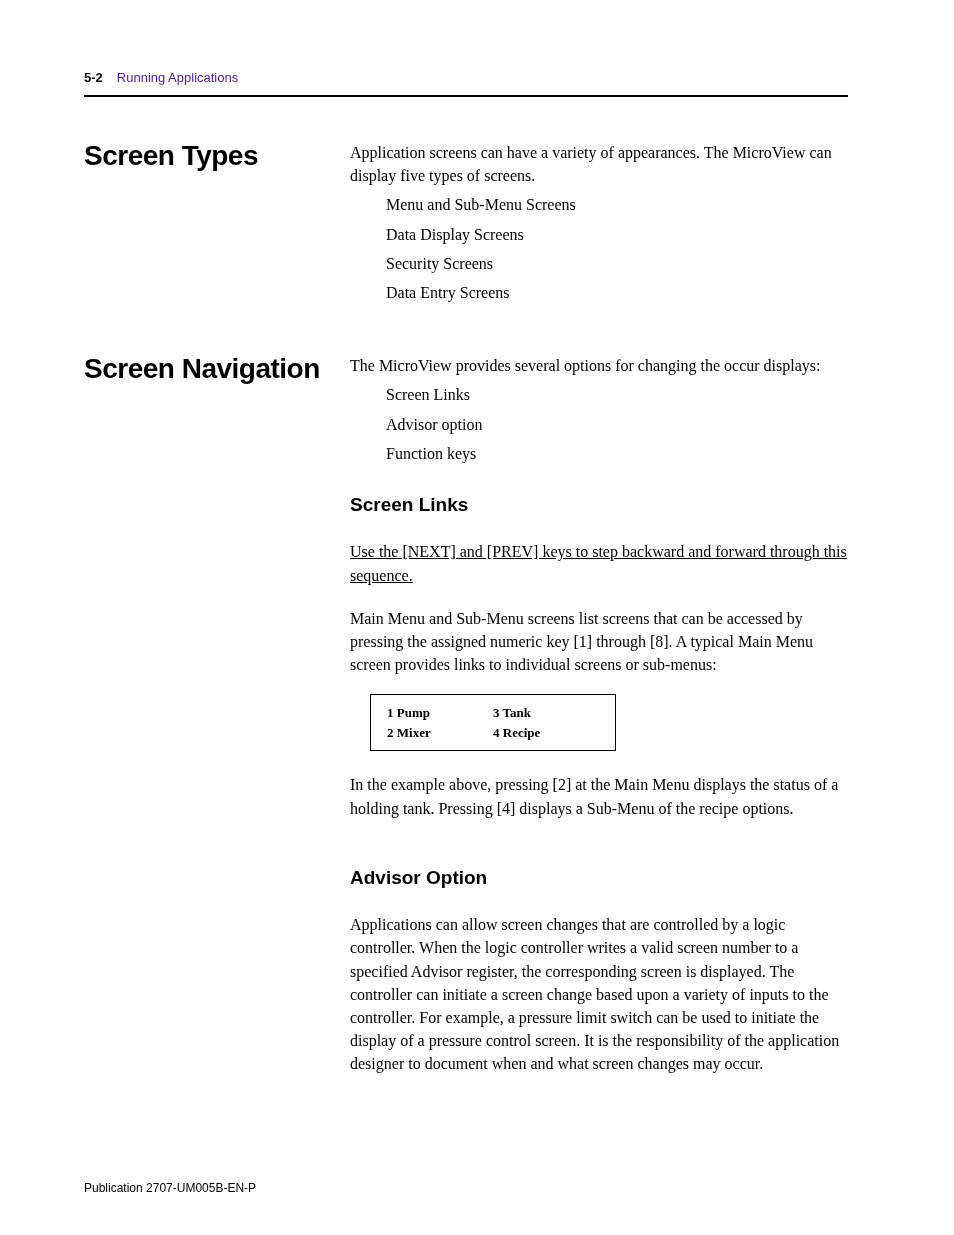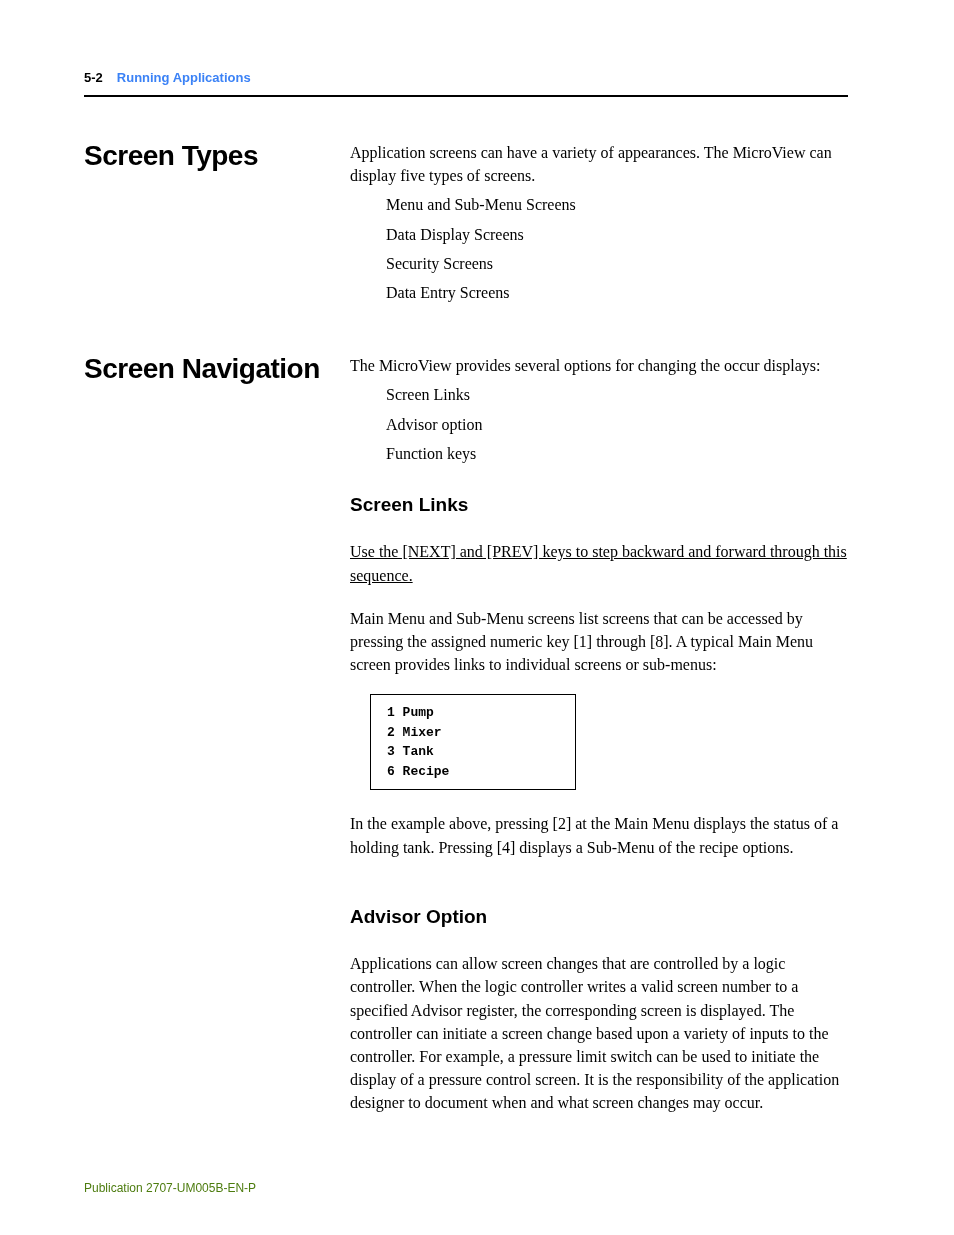--- a/index.html
+++ b/index.html
@@ -1,33 +1,33 @@
 <!DOCTYPE html>
 <html><head>
 <meta charset="utf-8">
 <style>
   * { box-sizing: border-box; margin: 0; padding: 0; }
   html, body { width: 954px; height: 1235px; background: #fff; font-family: Georgia, 'Times New Roman', serif; color: #000; }
   .page { position: relative; width: 954px; height: 1235px; padding: 70px 106px 40px 84px; }
   .running-head { display: flex; align-items: baseline; gap: 14px; font-family: Arial, Helvetica, sans-serif; margin-bottom: 10px; }
   .running-head .pg { font-weight: 700; font-size: 13px; }
-  .running-head .chap { font-size: 13px; font-weight: 700; color: #3b82f6; }
+  .running-head .chap { font-size: 13px; font-weight: 400; color: #4c1d95; }
   .rule { border: 0; border-top: 2px solid #000; width: 100%; margin-bottom: 44px; }
   .section { display: flex; align-items: flex-start; margin-bottom: 44px; }
   .lhs { width: 266px; flex: 0 0 266px; }
   .lhs h2 { font-family: Arial, Helvetica, sans-serif; font-weight: 700; font-size: 28px; letter-spacing: -0.5px; line-height: 1.1; }
   .rhs { flex: 1; font-size: 16px; line-height: 1.45; }
   .rhs p { margin-bottom: 6px; }
   .rhs .para-gap { margin-bottom: 20px; text-decoration: underline; }
   .rhs .list { padding-left: 36px; }
   .rhs .list .li { margin-bottom: 6px; }
   .rhs h3 { font-family: Arial, Helvetica, sans-serif; font-weight: 700; font-size: 19px; margin-top: 26px; margin-bottom: 22px; }
-  .menu-box { border: 1px solid #000; width: 206px; padding: 8px 16px; font-family: Liberation Mono, monospace; font-weight: 700; font-size: 13px; line-height: 1.5; margin: 18px 0 22px 20px; display: flex; flex-direction: column; }
+  .menu-box { border: 1px solid #000; width: 246px; padding: 8px 16px; font-family: Liberation Serif, serif; font-weight: 700; font-size: 13px; line-height: 1.5; margin: 18px 0 22px 20px; display: flex; }
   .menu-col { width: 50%; }
-  .footer { position: absolute; left: 84px; bottom: 40px; font-family: Arial, Helvetica, sans-serif; font-size: 12px; color: #4d7c0f; }
+  .footer { position: absolute; left: 84px; bottom: 40px; font-family: Arial, Helvetica, sans-serif; font-size: 12px; color: #000000; }
 </style>
 </head>
 <body>
 
 <div class="page">
 
   <div class="running-head">
     <span class="pg">5-2</span>
     <span class="chap">Running Applications</span>
   </div>
@@ -64,21 +64,21 @@
       <p class="para-gap">Use the [NEXT] and [PREV] keys to step backward and forward through this sequence.</p>
       <p>Main Menu and Sub-Menu screens list screens that can be accessed by pressing the assigned numeric key [1] through [8]. A typical Main Menu screen provides links to individual screens or sub-menus:</p>
 
       <div class="menu-box">
         <div class="menu-col">
           <div>1  Pump</div>
           <div>2  Mixer</div>
         </div>
         <div class="menu-col">
           <div>3  Tank</div>
-          <div>6  Recipe</div>
+          <div>4  Recipe</div>
         </div>
       </div>
 
       <p>In the example above, pressing [2] at the Main Menu displays the status of a holding tank. Pressing [4] displays a Sub-Menu of the recipe options.</p>
 
       <h3 style="margin-top:44px;">Advisor Option</h3>
       <p>Applications can allow screen changes that are controlled by a logic controller. When the logic controller writes a valid screen number to a specified Advisor register, the corresponding screen is displayed. The controller can initiate a screen change based upon a variety of inputs to the controller. For example, a pressure limit switch can be used to initiate the display of a pressure control screen. It is the responsibility of the application designer to document when and what screen changes may occur.</p>
     </div>
   </div>
 

